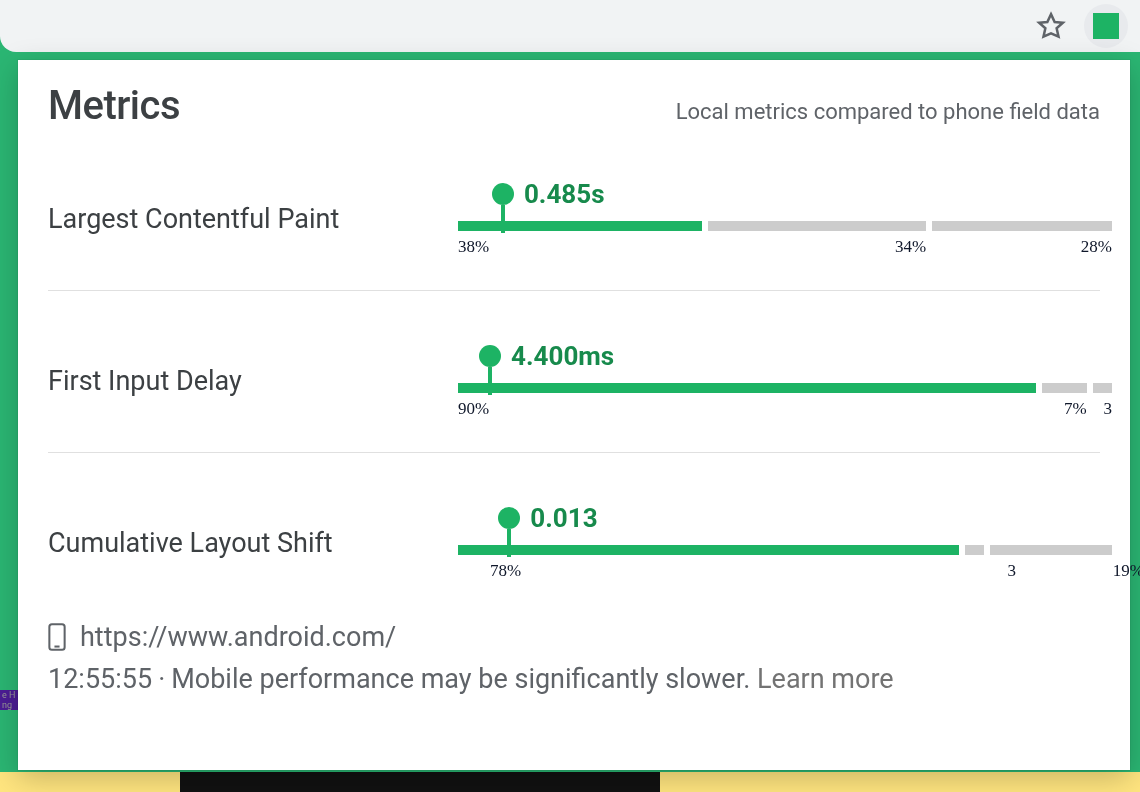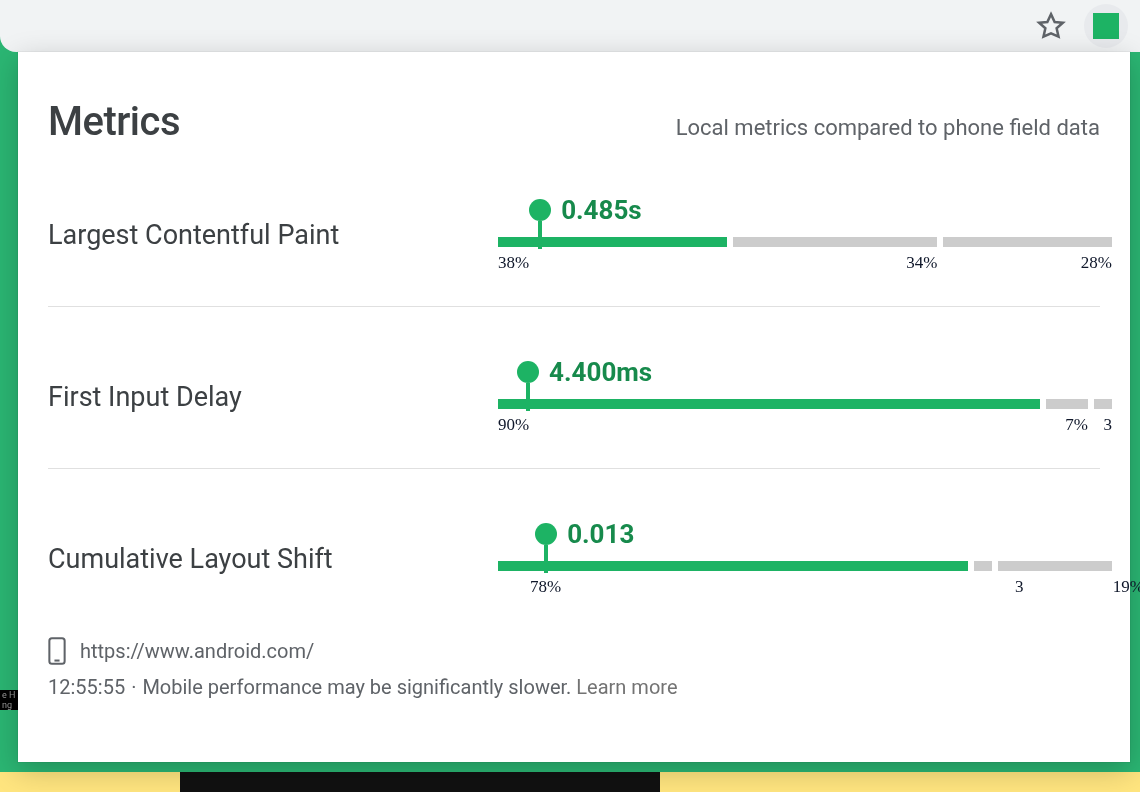--- a/index.html
+++ b/index.html
@@ -30,62 +30,61 @@
   }
   .ext-square { width: 26px; height: 26px; background: #1db364; }
 
   
   .bg-left-strip {
     position: absolute; left: 0; top: 60px; width: 18px; bottom: 20px;
     background: #2bb673;
   }
   .bg-blurb {
     position: absolute; left: 0; top: 690px; width: 18px; height: 20px;
-    background: #000000; color:#999; font-size:9px; line-height:10px;
+    background: #4c1d95; color:#999; font-size:9px; line-height:10px;
     padding-left:2px;
   }
   .bg-dark {
     position: absolute; left: 0; right: 0; bottom: 0; height: 20px;
     background: #ffe57f;
   }
   .bg-dark-inner {
     position:absolute; left:180px; bottom:0; width:480px; height:20px; background:#111;
   }
 
   
   .panel {
     position: absolute;
-    top: 52px;
+    top: 60px;
     left: 18px;
     width: 1112px;
     height: 710px;
     background: #fff;
     box-shadow: 0 8px 28px rgba(0,0,0,0.22), 0 0 0 1px rgba(0,0,0,0.04);
-    padding: 46px 0 0 0;
+    padding: 22px 0 0 0;
   }
   .panel-header {
     display: flex; align-items: baseline; justify-content: space-between;
     padding: 0 30px;
   }
   .panel-title {
     font-size: 40px; font-weight: 500; color: #3c4043; letter-spacing: -0.5px;
   }
   .panel-subtitle {
     font-size: 22px; color: #5f6368;
   }
 
   .metrics-body { padding: 0 30px; }
 
   .metric-row {
     display: flex; align-items: center;
     min-height: 162px;
     border-bottom: 1px solid #e0e0e0;
     padding-top: 36px;
     padding-bottom: 18px;
-    gap: 40px;
   }
   .metric-row:last-of-type { border-bottom: none; }
   .metric-name {
     flex: 0 0 410px;
     font-size: 27px; color: #3c4043;
   }
   .metric-chart {
     flex: 1 1 auto;
     position: relative;
   }
@@ -120,21 +119,21 @@
     width: 4px; height: 28px; background:#1db364;
   }
   .marker-value {
     position:absolute; left: 32px; top:-4px;
     font-size:26px; font-weight:700; color:#178a4c; white-space:nowrap;
   }
 
   
   .panel-footer {
     padding: 6px 30px 0 30px;
-    font-size: 20px; color:#5f6368;
+    font-size: 27px; color:#5f6368;
   }
   .footer-url-row { display:flex; align-items:center; gap:14px; margin-bottom:10px; }
   .phone-icon svg { width:18px; height:28px; display:block; }
   .footer-note { color:#5f6368; }
   .footer-note .dot { padding:0 6px; }
   .learn-link { color:#737373; cursor:pointer; }
 </style>
 </head>
 <body>
 

